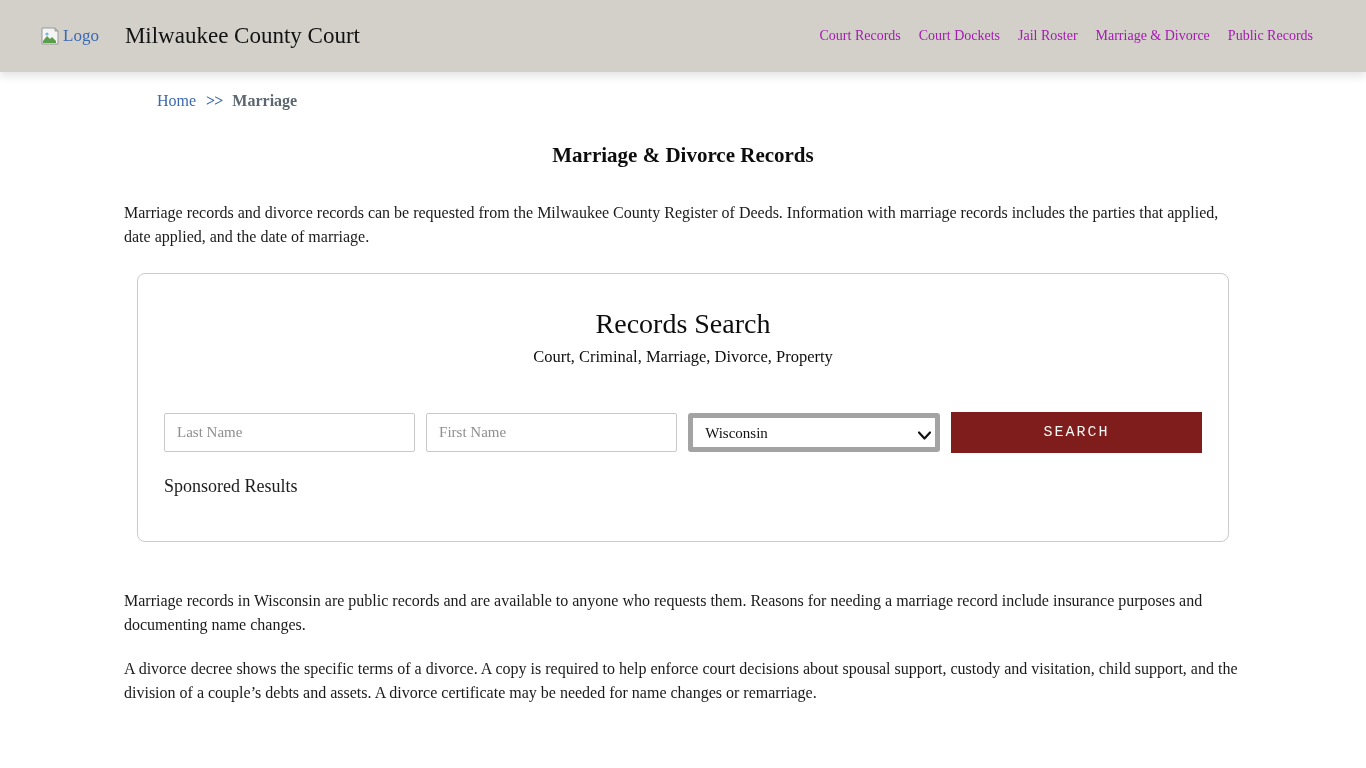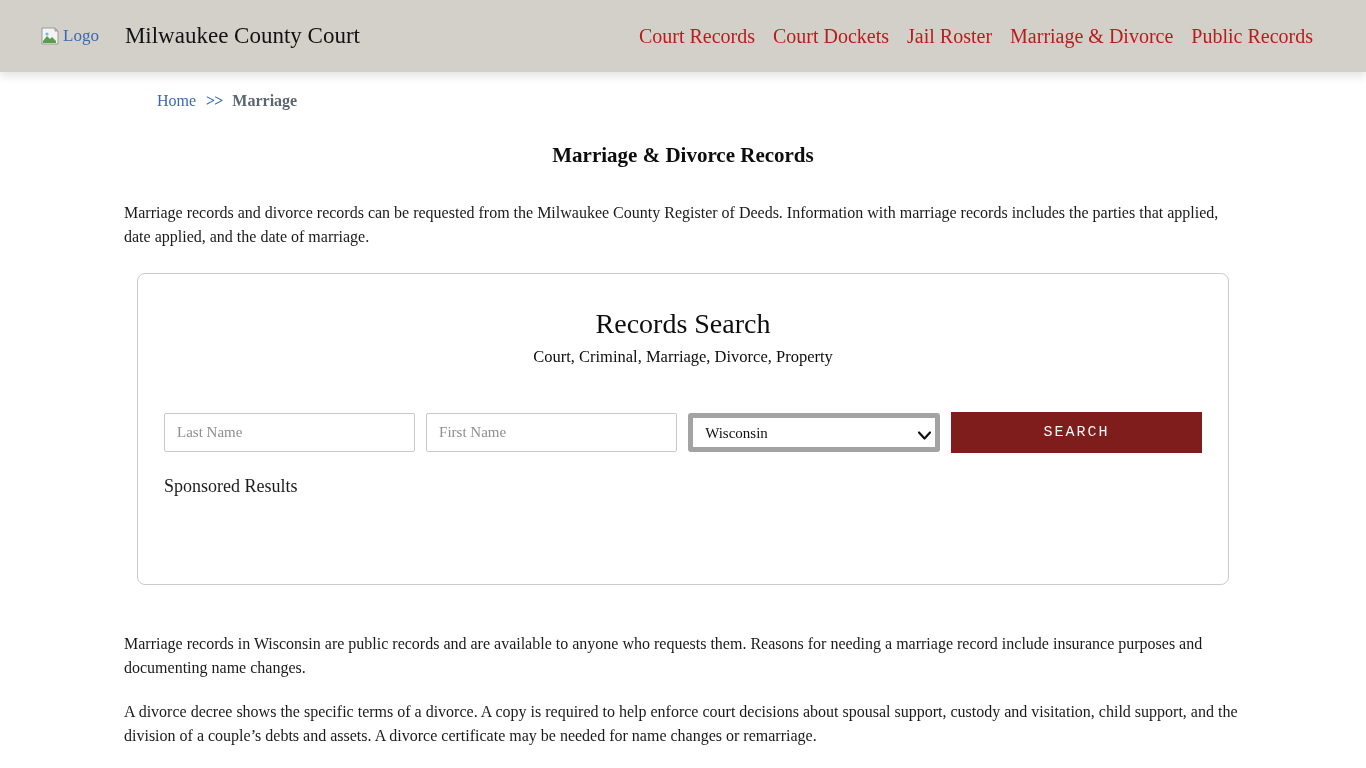--- a/index.html
+++ b/index.html
@@ -28,23 +28,23 @@
   .logo-link {
     display: flex; align-items: center; gap: 3px;
     text-decoration: none;
     color: #3c69b0;
     font-size: 17px;
   }
   .broken-img { width: 20px; height: 18px; display: inline-block; }
   .site-title { font-size: 23px; color: #121212; }
   .nav { display: flex; align-items: center; gap: 18px; }
   .nav a {
-    color: #b91c1c;
+    color: #a21caf;
     text-decoration: none;
-    font-size: 20px;
+    font-size: 14px;
     white-space: nowrap;
   }
 
   
   .breadcrumb {
     margin: 20px 0 0 157px;
     font-size: 16px;
     display: flex;
     align-items: flex-start;
     gap: 10px;
@@ -68,21 +68,21 @@
     line-height: 24px;
   }
 
   
   .search-panel {
     margin: 24px 13px 0 13px;
     border: 1px solid #cbcbcb;
     border-radius: 8px;
     background: #ffffff;
     padding: 34px 26px 30px 26px;
-    height: 312px;
+    height: 269px;
   }
   .search-heading {
     text-align: center;
     font-size: 28px;
     font-weight: normal;
     color: #0d0d0d;
   }
   .search-subheading {
     text-align: center;
     font-size: 16.5px;

